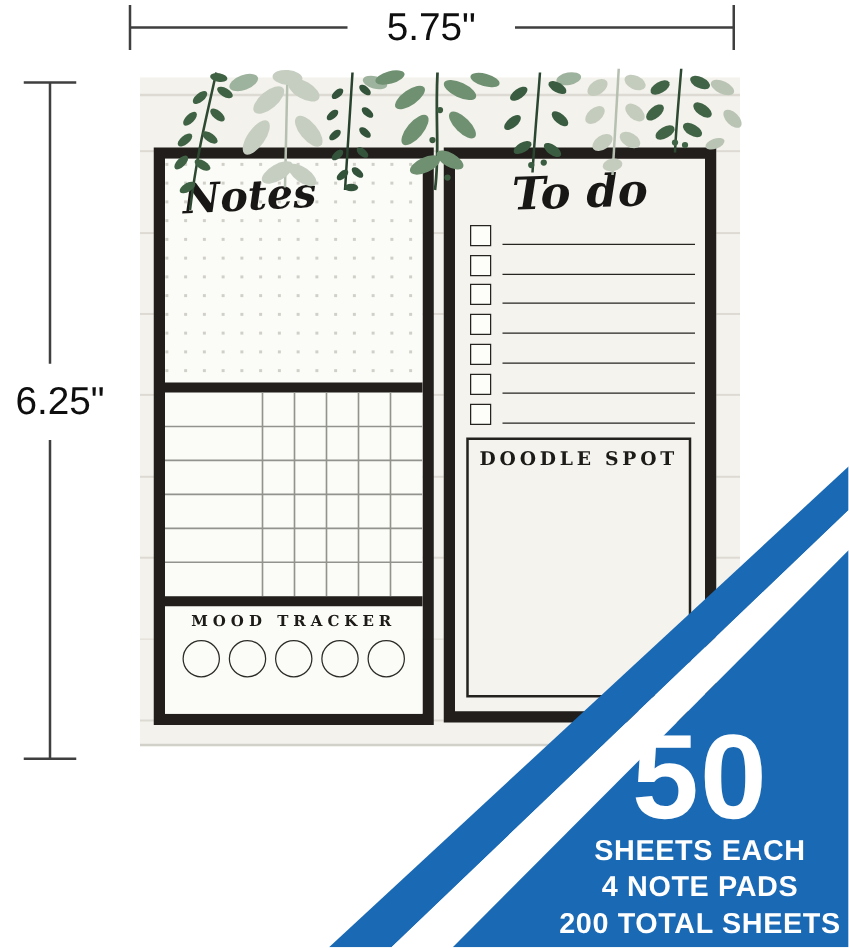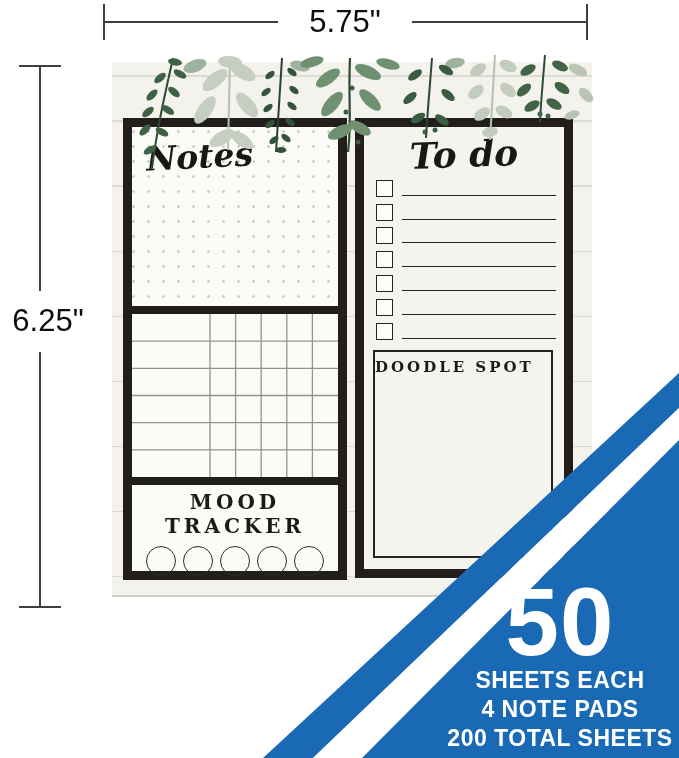--- a/index.html
+++ b/index.html
@@ -45,21 +45,21 @@
     background-size:15px 15px;background-position:9px 12px;
   }
   .notes-title{
     position:absolute;left:14px;top:10px;color:#191715;
     font-family:"DejaVu Serif",serif;font-style:italic;font-weight:700;font-size:33px;
     transform:rotate(-3deg);
   }
   .sec-grid{height:171px;border-top:8px solid #211e1b;background:#fbfbf7;}
   .sec-mood{height:94px;border-top:8px solid #211e1b;background:#fbfbf7;text-align:center;}
   .slab-title{
-    font-family:"DejaVu Serif",serif;font-size:20px;font-weight:600;color:#1d1b18;
+    font-family:"DejaVu Serif",serif;font-size:12px;font-weight:600;color:#1d1b18;
     letter-spacing:4px;
   }
   .mood-title{padding-top:5px;}
   .mood-row{display:flex;justify-content:center;gap:7px;margin-top:8px;}
   .mood-circle{width:30px;height:30px;border:1.6px solid #2c2b28;border-radius:50%;box-sizing:border-box;}
   
   .panel-right{left:355px;top:118px;width:218px;height:460px;background:#f4f3ee;}
   .todo-title{
     text-align:center;margin-top:6px;color:#191715;
     font-family:"DejaVu Serif",serif;font-style:italic;font-weight:700;font-size:36px;
@@ -67,21 +67,21 @@
   }
   .todo-rows{position:absolute;left:0;top:48px;width:200px;}
   .todo-row{position:relative;height:23.8px;}
   .todo-check{
     position:absolute;left:12px;bottom:2px;width:17px;height:17px;
     border:1.8px solid #262420;background:#fdfdfa;box-sizing:border-box;
   }
   .todo-line{position:absolute;left:38px;right:8px;bottom:3px;border-bottom:1.6px solid #262420;}
   .doodle{
     position:absolute;left:9px;top:223px;width:180px;height:208px;
-    border:2px solid #24221f;box-sizing:border-box;background:#f4f3ee;
+    border:2px solid #24221f;box-sizing:border-box;background:#f4f3ee;text-align:center;
   }
   .doodle-title{padding-top:6px;font-size:15px;letter-spacing:3px;}
   
   .greenery{position:absolute;left:0;top:0;z-index:4;pointer-events:none;}
   .banner-svg{position:absolute;left:0;top:0;z-index:5;pointer-events:none;}
   .banner-text{
     position:absolute;left:430px;top:578px;width:260px;z-index:6;color:#ffffff;
     text-align:center;font-family:"Liberation Sans",sans-serif;
   }
   .banner-big{font-size:96px;font-weight:700;line-height:0.92;letter-spacing:1px;}

